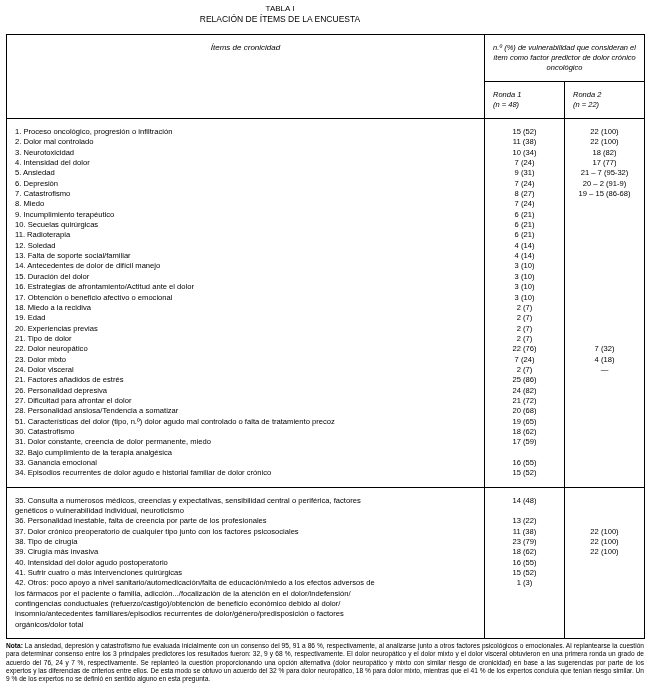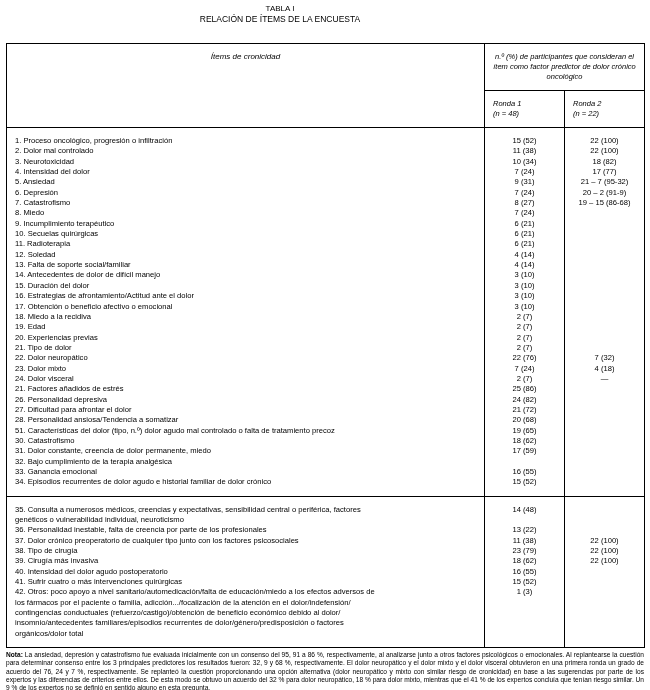--- a/index.html
+++ b/index.html
@@ -21,21 +21,21 @@
   .table-label {
     text-align: center;
     font-size: 8px;
     line-height: 10px;
     margin: 0;
   }
   .table-title {
     text-align: center;
     font-size: 8.5px;
     line-height: 11px;
-    margin: 0 0 18px 0;
+    margin: 0 0 9px 0;
   }
   table.main {
     width: 638px;
     border-collapse: collapse;
     table-layout: fixed;
     border: 1px solid #000;
   }
   table.main td, table.main th {
     border: 1px solid #000;
     vertical-align: top;
@@ -100,21 +100,21 @@
 
   <table class="main">
     <colgroup>
       <col style="width:478px">
       <col style="width:80px">
       <col style="width:80px">
     </colgroup>
     <tbody>
       <tr>
         <td class="hdr-left" rowspan="2">Ítems de cronicidad</td>
-        <td class="hdr-right" colspan="2">n.º (%) de participantes que consideran el ítem como factor predictor de dolor crónico oncológico</td>
+        <td class="hdr-right" colspan="2">n.º (%) de vulnerabilidad que consideran el ítem como factor predictor de dolor crónico oncológico</td>
       </tr>
       <tr>
         <td class="sub-hdr">
           <div>Ronda 1</div>
           <div>(n = 48)</div>
         </td>
         <td class="sub-hdr">
           <div>Ronda 2</div>
           <div>(n = 22)</div>
         </td>

